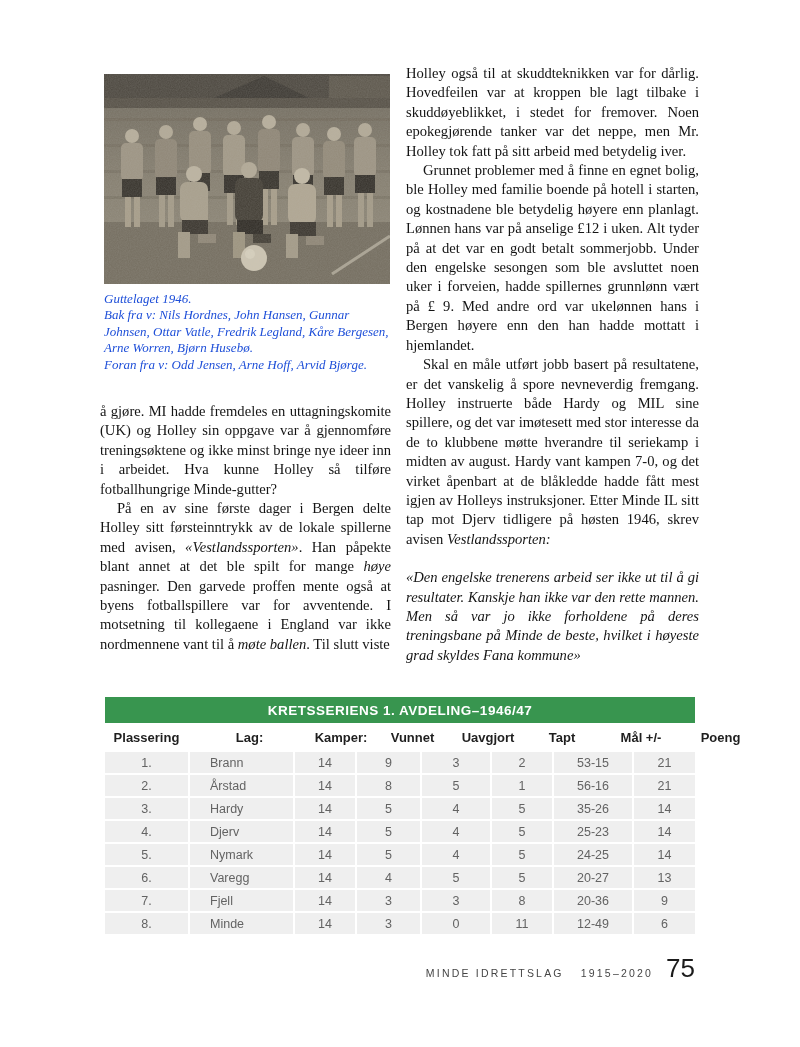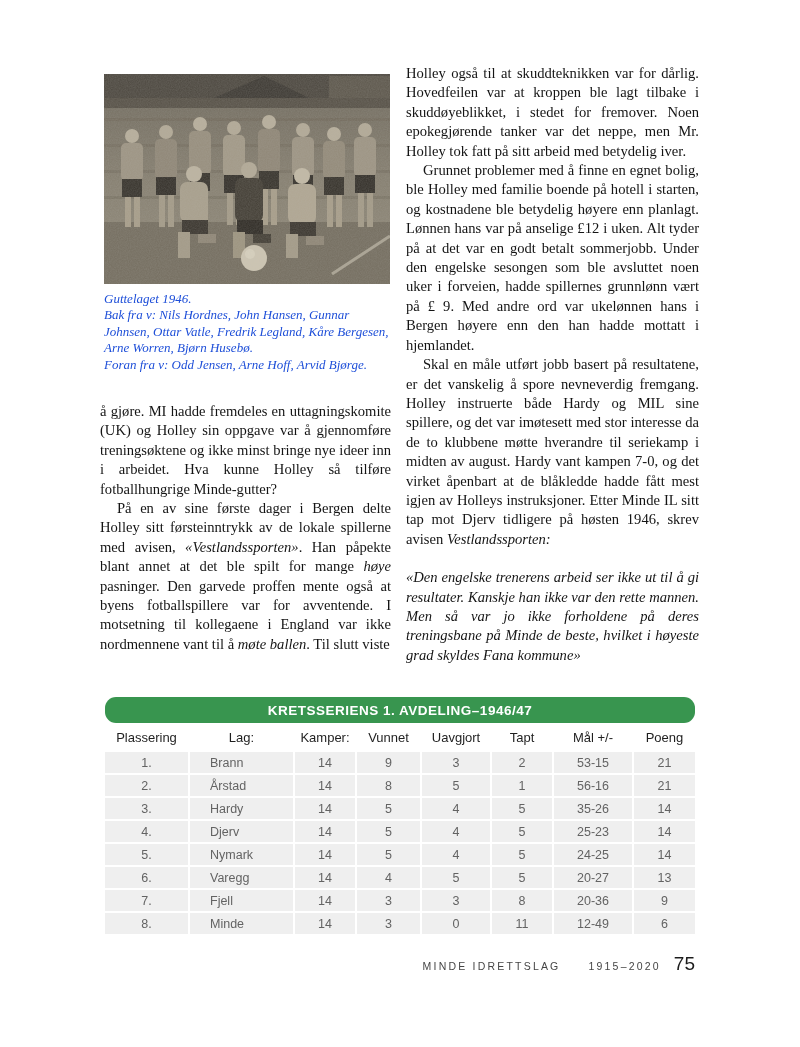--- a/index.html
+++ b/index.html
@@ -24,44 +24,44 @@
   .col-right{left:406px;top:64px;width:293px;}
   .col p{margin:0;}
   .col p.indent{text-indent:17px;}
   .col p.quote{margin-top:19px;font-style:italic;}
   .it{font-style:italic;}
 
   
   .league{position:absolute;left:105px;top:697px;width:590px;font-family:"Liberation Sans",sans-serif;}
   .banner{
     height:26px;color:#fff;font-weight:bold;font-size:13.5px;letter-spacing:.5px;
-    display:flex;align-items:center;justify-content:center;border-radius:11px;
+    display:flex;align-items:center;justify-content:center;
   }
   .thead{
     display:grid;grid-template-columns:83px 103px 60px 63px 68px 60px 78px 61px;
-    column-gap:2px;height:29px;align-items:center;background:#ffffff;
-    font-weight:normal;font-size:13px;color:#1f1f1f;
+    column-gap:10px;height:29px;align-items:center;background:#ffffff;
+    font-weight:bold;font-size:13px;color:#1f1f1f;
   }
   .thead .th{text-align:center;}
   .tbody .trow{
     display:grid;grid-template-columns:83px 103px 60px 63px 68px 60px 78px 61px;
     column-gap:2px;height:21px;margin-bottom:2px;font-size:12.5px;color:#636363;
   }
   .tbody .td{background:#efefef;display:flex;align-items:center;justify-content:center;}
   .tbody .td.lag{justify-content:flex-start;padding-left:20px;}
 
   
   .footer{
     position:absolute;left:105px;top:953px;width:590px;
     display:flex;justify-content:flex-end;align-items:baseline;gap:13px;
     font-family:"Liberation Sans",sans-serif;
   }
   .footer .club,.footer .years{font-size:10.5px;letter-spacing:2.2px;color:#454545;}
-  .footer .club{margin-right:15px;}
-  .footer .pagenum{font-size:19px;color:#1b1b1b;}
+  .footer .club{margin-right:4px;}
+  .footer .pagenum{font-size:26px;color:#1b1b1b;}
 </style>
 </head>
 <body>
 
 <div class="page">
 
   <figure class="photo" style="margin:0">
     <svg viewBox="0 0 286 210" preserveAspectRatio="none">
       <defs>
         <filter id="grain">

